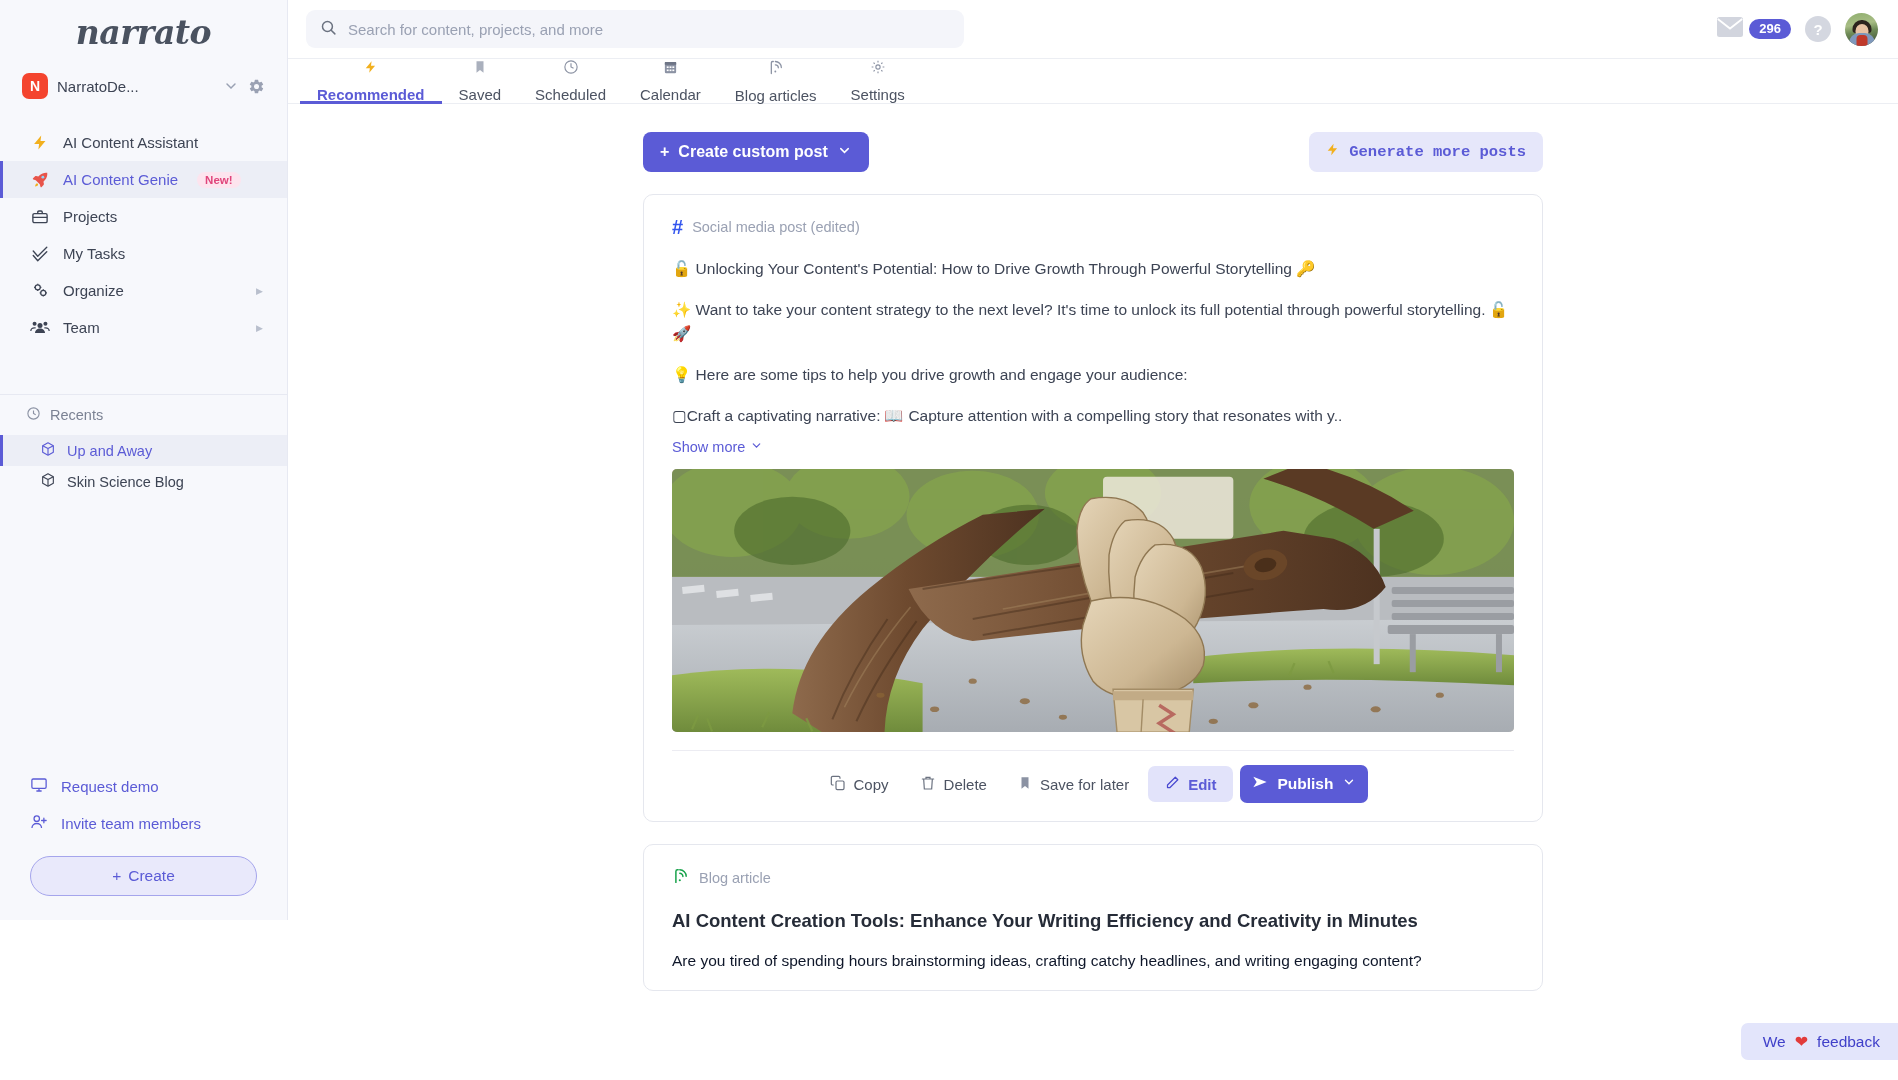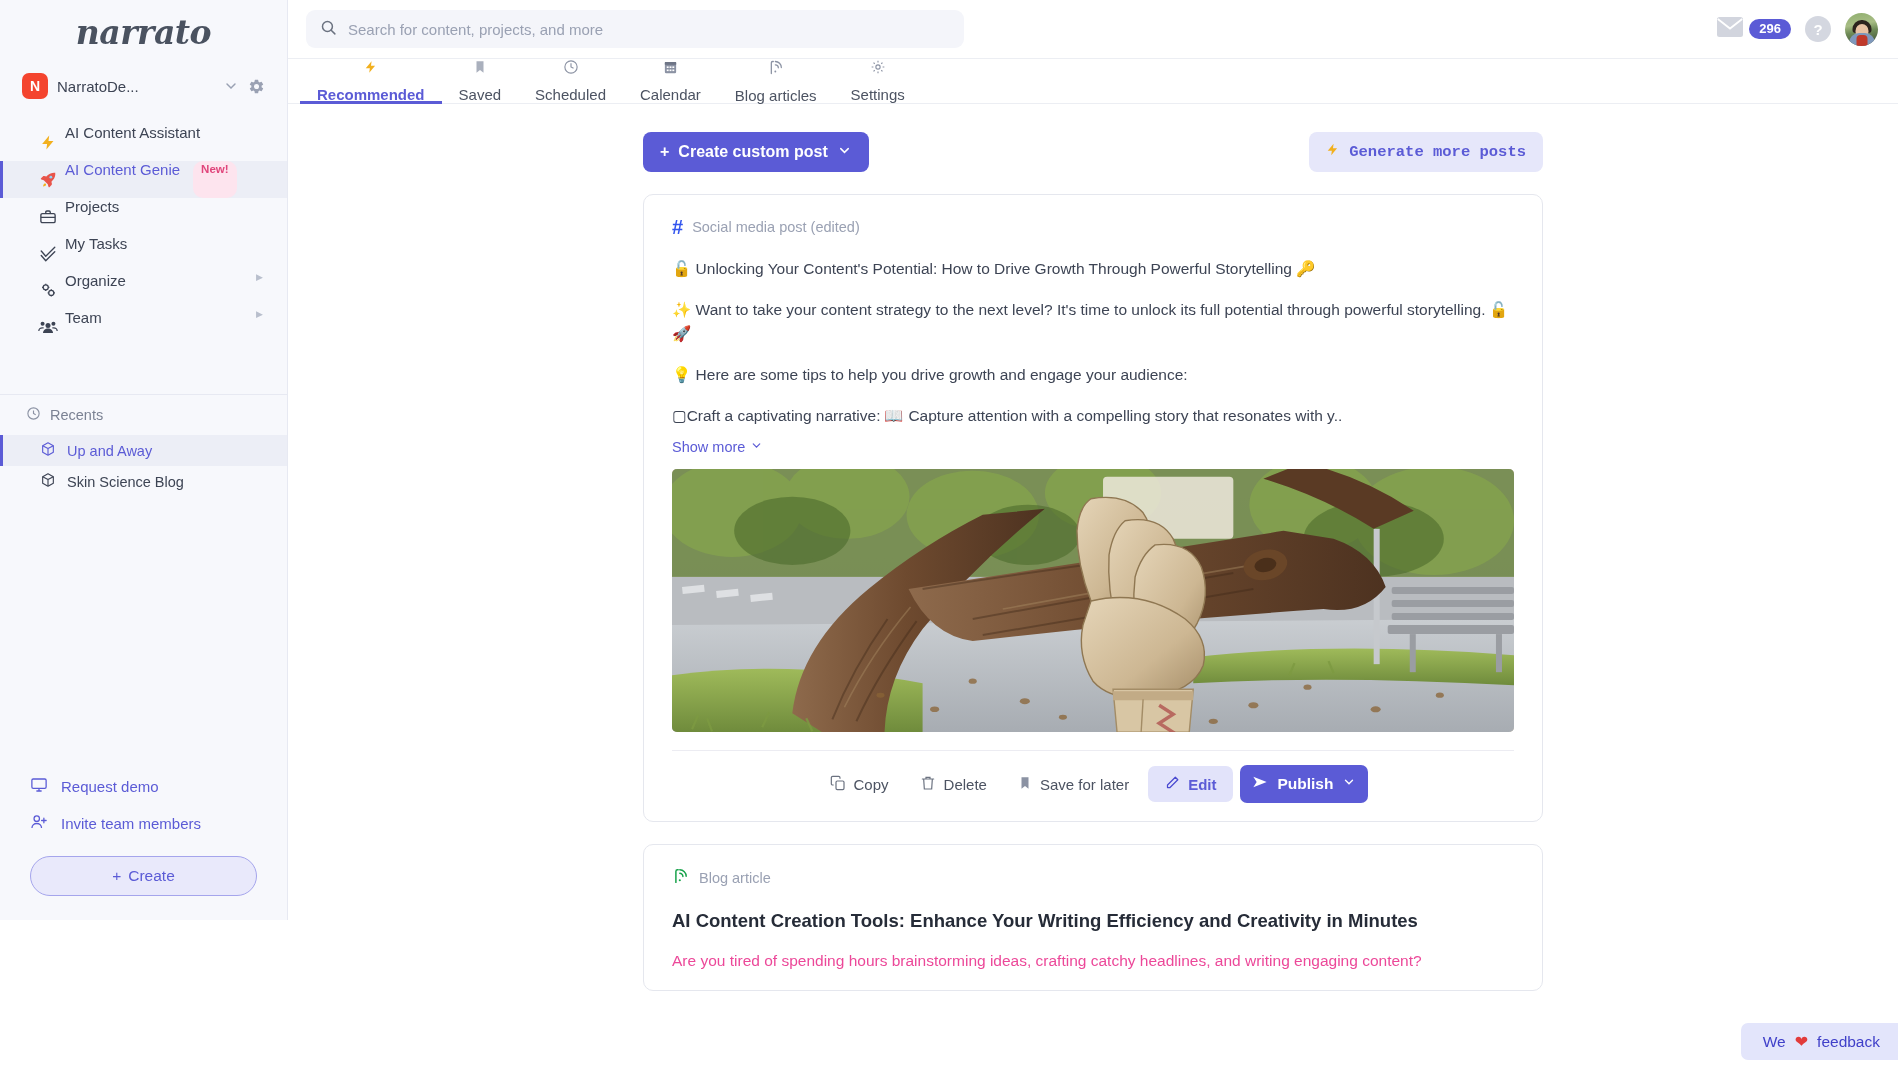--- a/index.html
+++ b/index.html
@@ -47,23 +47,23 @@
   }
   .ws-name {
     font-size: 15px; color: #3d4454; flex: 1;
     white-space: nowrap; overflow: hidden;
   }
   .ws-ico { color: #9aa1b3; display: flex; align-items: center; }
 
   .nav-group { padding-top: 16px; }
   .nav-item {
     height: 37px;
-    display: flex; 
-    padding-left: 38px;
-    gap: 7px;
+    display: flex; align-items: center;
+    padding-left: 30px;
+    gap: 13px;
     font-size: 15px;
     color: #3d4454;
     position: relative;
     cursor: pointer;
   }
   .nav-item .nv-ico {
     width: 20px; display: flex; align-items: center; justify-content: center;
     flex: 0 0 20px;
   }
   .nav-item.active {
@@ -302,21 +302,21 @@
 
   .card2-type {
     display: flex; align-items: center; gap: 10px;
     font-size: 14.5px; color: #9aa1b3;
     margin-bottom: 22px;
   }
   .blog-title {
     font-size: 18.5px; font-weight: 700; color: #262c38;
     margin-bottom: 17px;
   }
-  .blog-excerpt { font-size: 15.5px; color: #ec4899; line-height: 1.5; }
+  .blog-excerpt { font-size: 15.5px; color: #0f172a; line-height: 1.5; }
 
   .feedback-pill {
     position: absolute; right: 0; bottom: 20px;
     background: #e3e5fb; color: #4040c9;
     font-size: 15.5px;
     padding: 9px 18px 9px 22px;
     border-radius: 7px 0 0 7px;
     display: flex; align-items: center; gap: 9px;
     cursor: pointer; z-index: 30;
   }

